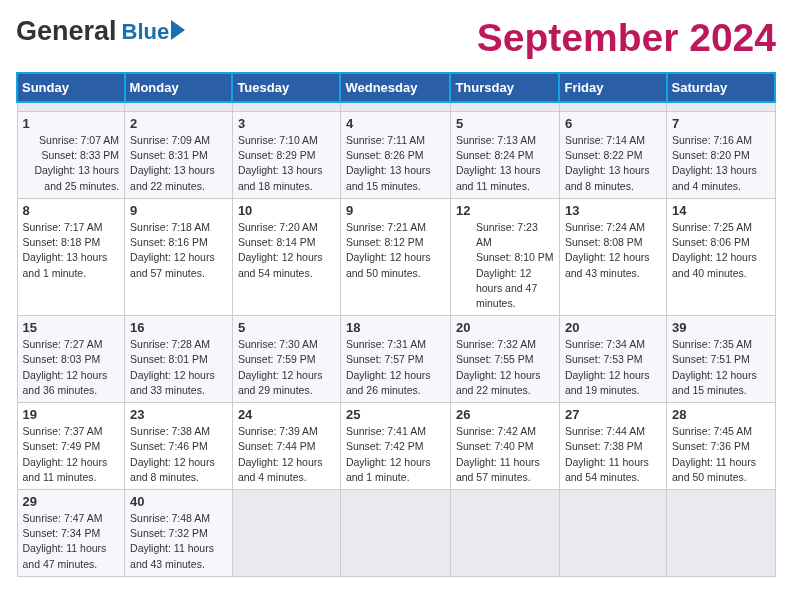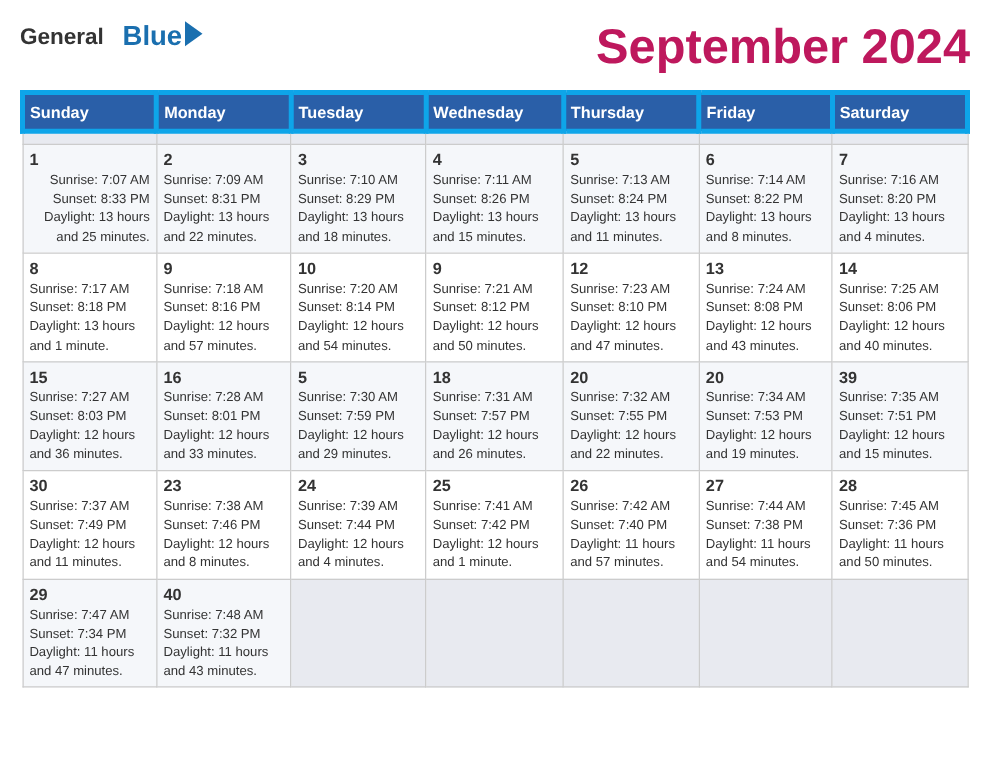--- a/index.html
+++ b/index.html
@@ -19,21 +19,21 @@
     .logo {
       display: flex;
       flex-direction: column;
       align-items: flex-start;
     }
     .logo-text {
       display: flex;
       align-items: center;
     }
     .logo-general {
-      font-size: 18px;
+      font-size: 27px;
       font-weight: bold;
       color: #333;
       text-align: right;
     }
     .logo-blue {
       font-size: 22px;
       font-weight: bold;
       color: #1a6faf;
     }
     .logo-arrow {
@@ -60,21 +60,21 @@
     .calendar {
       width: 100%;
       border-collapse: collapse;
     }
     .calendar th {
       background-color: #2a5fa8;
       color: #fff;
       font-size: 13px;
       font-weight: bold;
       padding: 6px 4px;
-      border: 4px solid #0ea5e9;
+      border: 2px solid #0ea5e9;
       text-align: left;
     }
     .calendar td {
       vertical-align: top;
       border: 1px solid #ccc;
       padding: 4px 5px;
       width: 113px;
       font-size: 10.5px;
       color: #333;
       background: #fff;
@@ -97,21 +97,21 @@
       line-height: 1.45;
     }
   </style>
 </head>
 <body>
 
 <div class="header">
   <div class="logo">
     <div class="logo-text">
       <span class="logo-general">General</span>
-      <div style="display:flex;flex-direction:column;align-items:flex-start;margin-left:15px;">
+      <div style="display:flex;flex-direction:column;align-items:flex-start;margin-left:5px;">
         <span class="logo-blue">Blue</span>
       </div>
       <div class="logo-arrow"></div>
     </div>
   </div>
   <div class="title-block">
     <div class="title-month">September 2024</div>
   </div>
 </div>
 
@@ -201,21 +201,21 @@
 Daylight: 12 hours and 54 minutes.</div>
         </td>
         <td>
           <span class="day-num">9</span>
           <div class="cell-content" style="white-space: pre-line;">Sunrise: 7:21 AM
 Sunset: 8:12 PM
 Daylight: 12 hours and 50 minutes.</div>
         </td>
         <td>
           <span class="day-num">12</span>
-          <div class="cell-content" style="white-space: pre-line;">Sunrise: 7:23 AM
+          <div class="cell-content" style="white-space: pre-line; margin-left: 20px;">Sunrise: 7:23 AM
 Sunset: 8:10 PM
 Daylight: 12 hours and 47 minutes.</div>
         </td>
         <td>
           <span class="day-num">13</span>
           <div class="cell-content" style="white-space: pre-line;">Sunrise: 7:24 AM
 Sunset: 8:08 PM
 Daylight: 12 hours and 43 minutes.</div>
         </td>
         <td>
@@ -264,21 +264,21 @@
         </td>
         <td>
           <span class="day-num">39</span>
           <div class="cell-content" style="white-space: pre-line;">Sunrise: 7:35 AM
 Sunset: 7:51 PM
 Daylight: 12 hours and 15 minutes.</div>
         </td>
       </tr>
       <tr>
         <td>
-          <span class="day-num">30</span>
+          <span class="day-num">19</span>
           <div class="cell-content" style="white-space: pre-line;">Sunrise: 7:37 AM
 Sunset: 7:49 PM
 Daylight: 12 hours and 11 minutes.</div>
         </td>
         <td>
           <span class="day-num">23</span>
           <div class="cell-content" style="white-space: pre-line;">Sunrise: 7:38 AM
 Sunset: 7:46 PM
 Daylight: 12 hours and 8 minutes.</div>
         </td>

